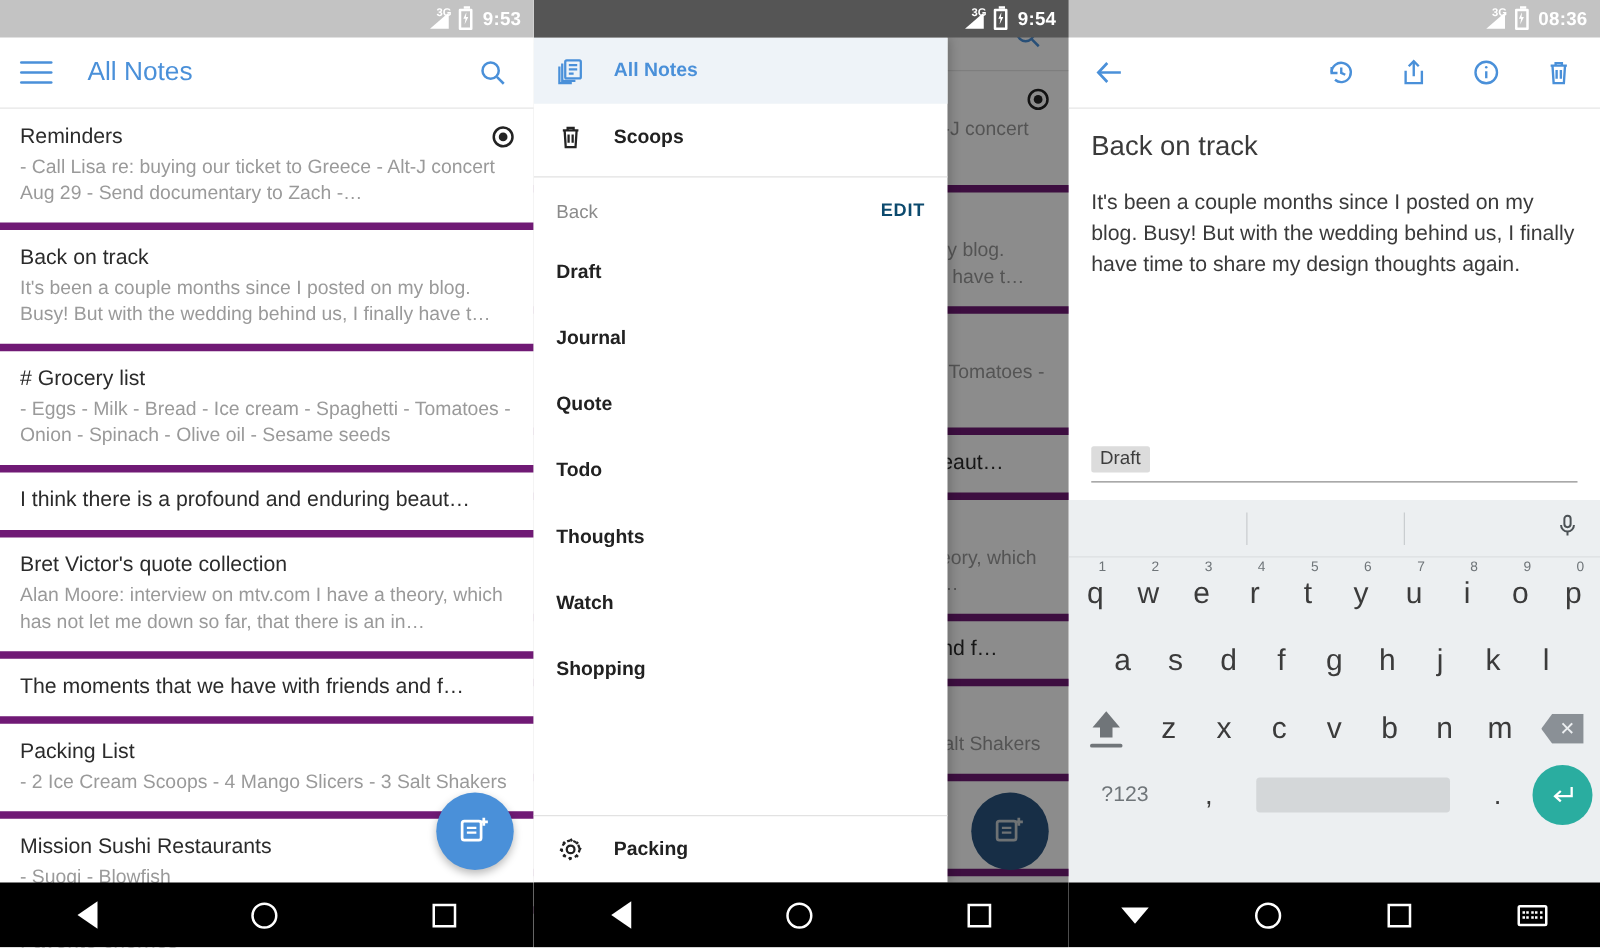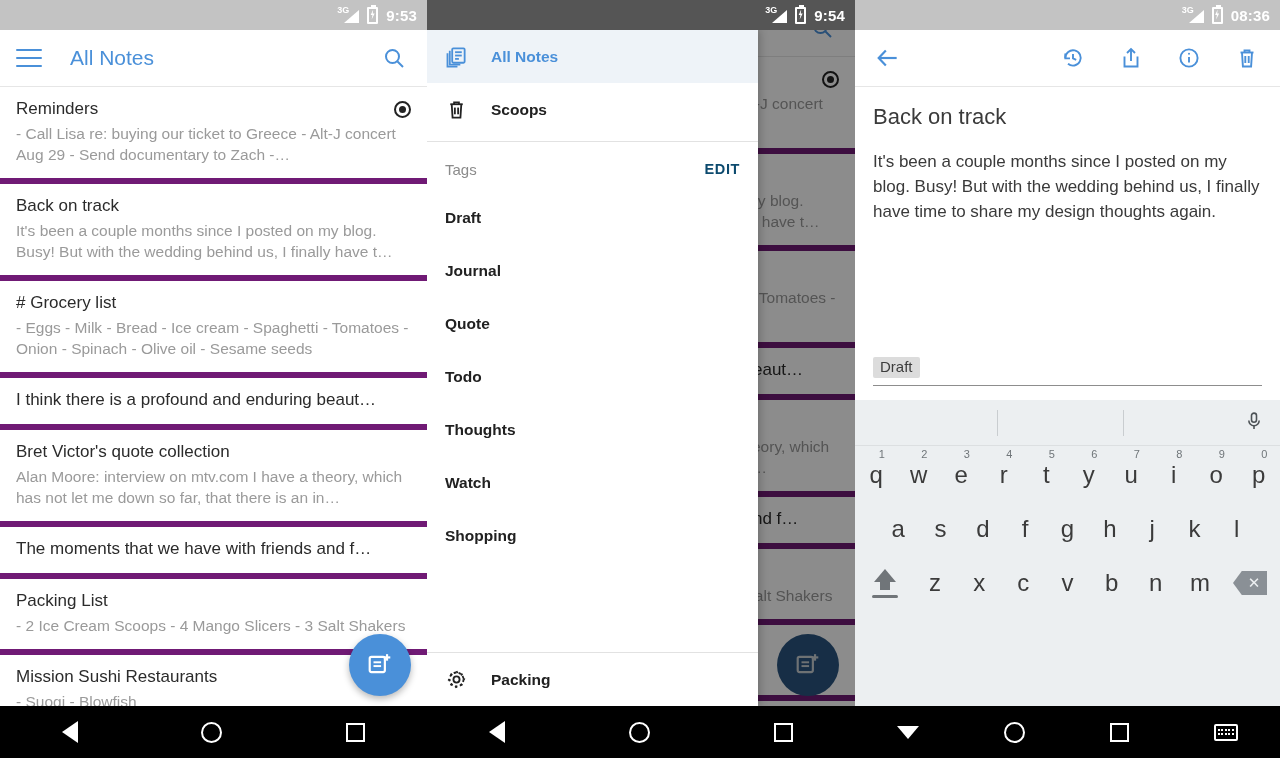--- a/index.html
+++ b/index.html
@@ -25,21 +25,21 @@
     position: relative; z-index: 60;
   }
   .statusbar.dark { background: #555555; }
   .sb-time { color: #ffffff; font-size: 15px; font-weight: bold; letter-spacing: .2px; }
   .sig { position: relative; width: 22px; height: 17px; }
   .sig .tri {
     position: absolute; right: 0; bottom: 1px;
     width: 0; height: 0; border-style: solid;
     border-width: 0 0 13px 15px; border-color: transparent transparent #ffffff transparent;
   }
-  .sig .g3 { position: absolute; left: 0; top: -2px; font-size: 9px; color:#ffffff; font-weight: bold; }
+  .sig .g3 { position: absolute; left: 12px; top: -2px; font-size: 9px; color:#ffffff; font-weight: bold; }
   .batt { position: relative; width: 11px; height: 17px; border: 2px solid #ffffff; border-radius: 1px; }
   .batt:before {
     content:""; position:absolute; left:2px; top:-4px; width:5px; height:2px; background:#ffffff;
   }
   .batt .bolt {
     position:absolute; left:1px; top:1px; width:5px; height:10px; background:#ffffff;
     clip-path: polygon(60% 0, 10% 55%, 45% 55%, 30% 100%, 90% 40%, 52% 40%);
   }
 
   
@@ -340,21 +340,21 @@
             <line x1="10.3" y1="10" x2="10.3" y2="17"></line>
             <line x1="13.7" y1="10" x2="13.7" y2="17"></line>
           </svg>
         </span>
         <span class="di-label">Scoops</span>
       </div>
 
       <div class="drawer-divider"></div>
 
       <div class="tags-header">
-        <span class="t-label">Tags</span>
+        <span class="t-label">Back</span>
         <span class="t-edit">EDIT</span>
       </div>
 
       <div class="tag-item">Draft</div>
       <div class="tag-item">Journal</div>
       <div class="tag-item">Quote</div>
       <div class="tag-item">Todo</div>
       <div class="tag-item">Thoughts</div>
       <div class="tag-item">Watch</div>
       <div class="tag-item">Shopping</div>
@@ -524,20 +524,32 @@
           <span class="kb-key">c</span>
           <span class="kb-key">v</span>
           <span class="kb-key">b</span>
           <span class="kb-key">n</span>
           <span class="kb-key">m</span>
           <span class="kb-del">
               <span class="box">✕</span>
             </span>
         </div>
 
+        <div class="kb-row row4">
+          <span class="kb-sym">?123</span>
+          <span class="kb-comma">,</span>
+          <span class="kb-space"></span>
+          <span class="kb-period">.</span>
+          <span class="kb-enter">
+            <svg width="22" height="22" viewBox="0 0 24 24" fill="none" stroke="#ffffff" stroke-width="2">
+              <path d="M20 5 V13 H6"></path>
+                <polyline points="10.5,8.5 5.5,13 10.5,17.5"></polyline>
+            </svg>
+          </span>
+        </div>
       </div>
     </div>
 
     <div class="navbar">
       <div class="nav-down"></div>
       <div class="nav-home"></div>
       <div class="nav-recent"></div>
       <div class="nav-kbd">
         <i></i>
           <i></i>

